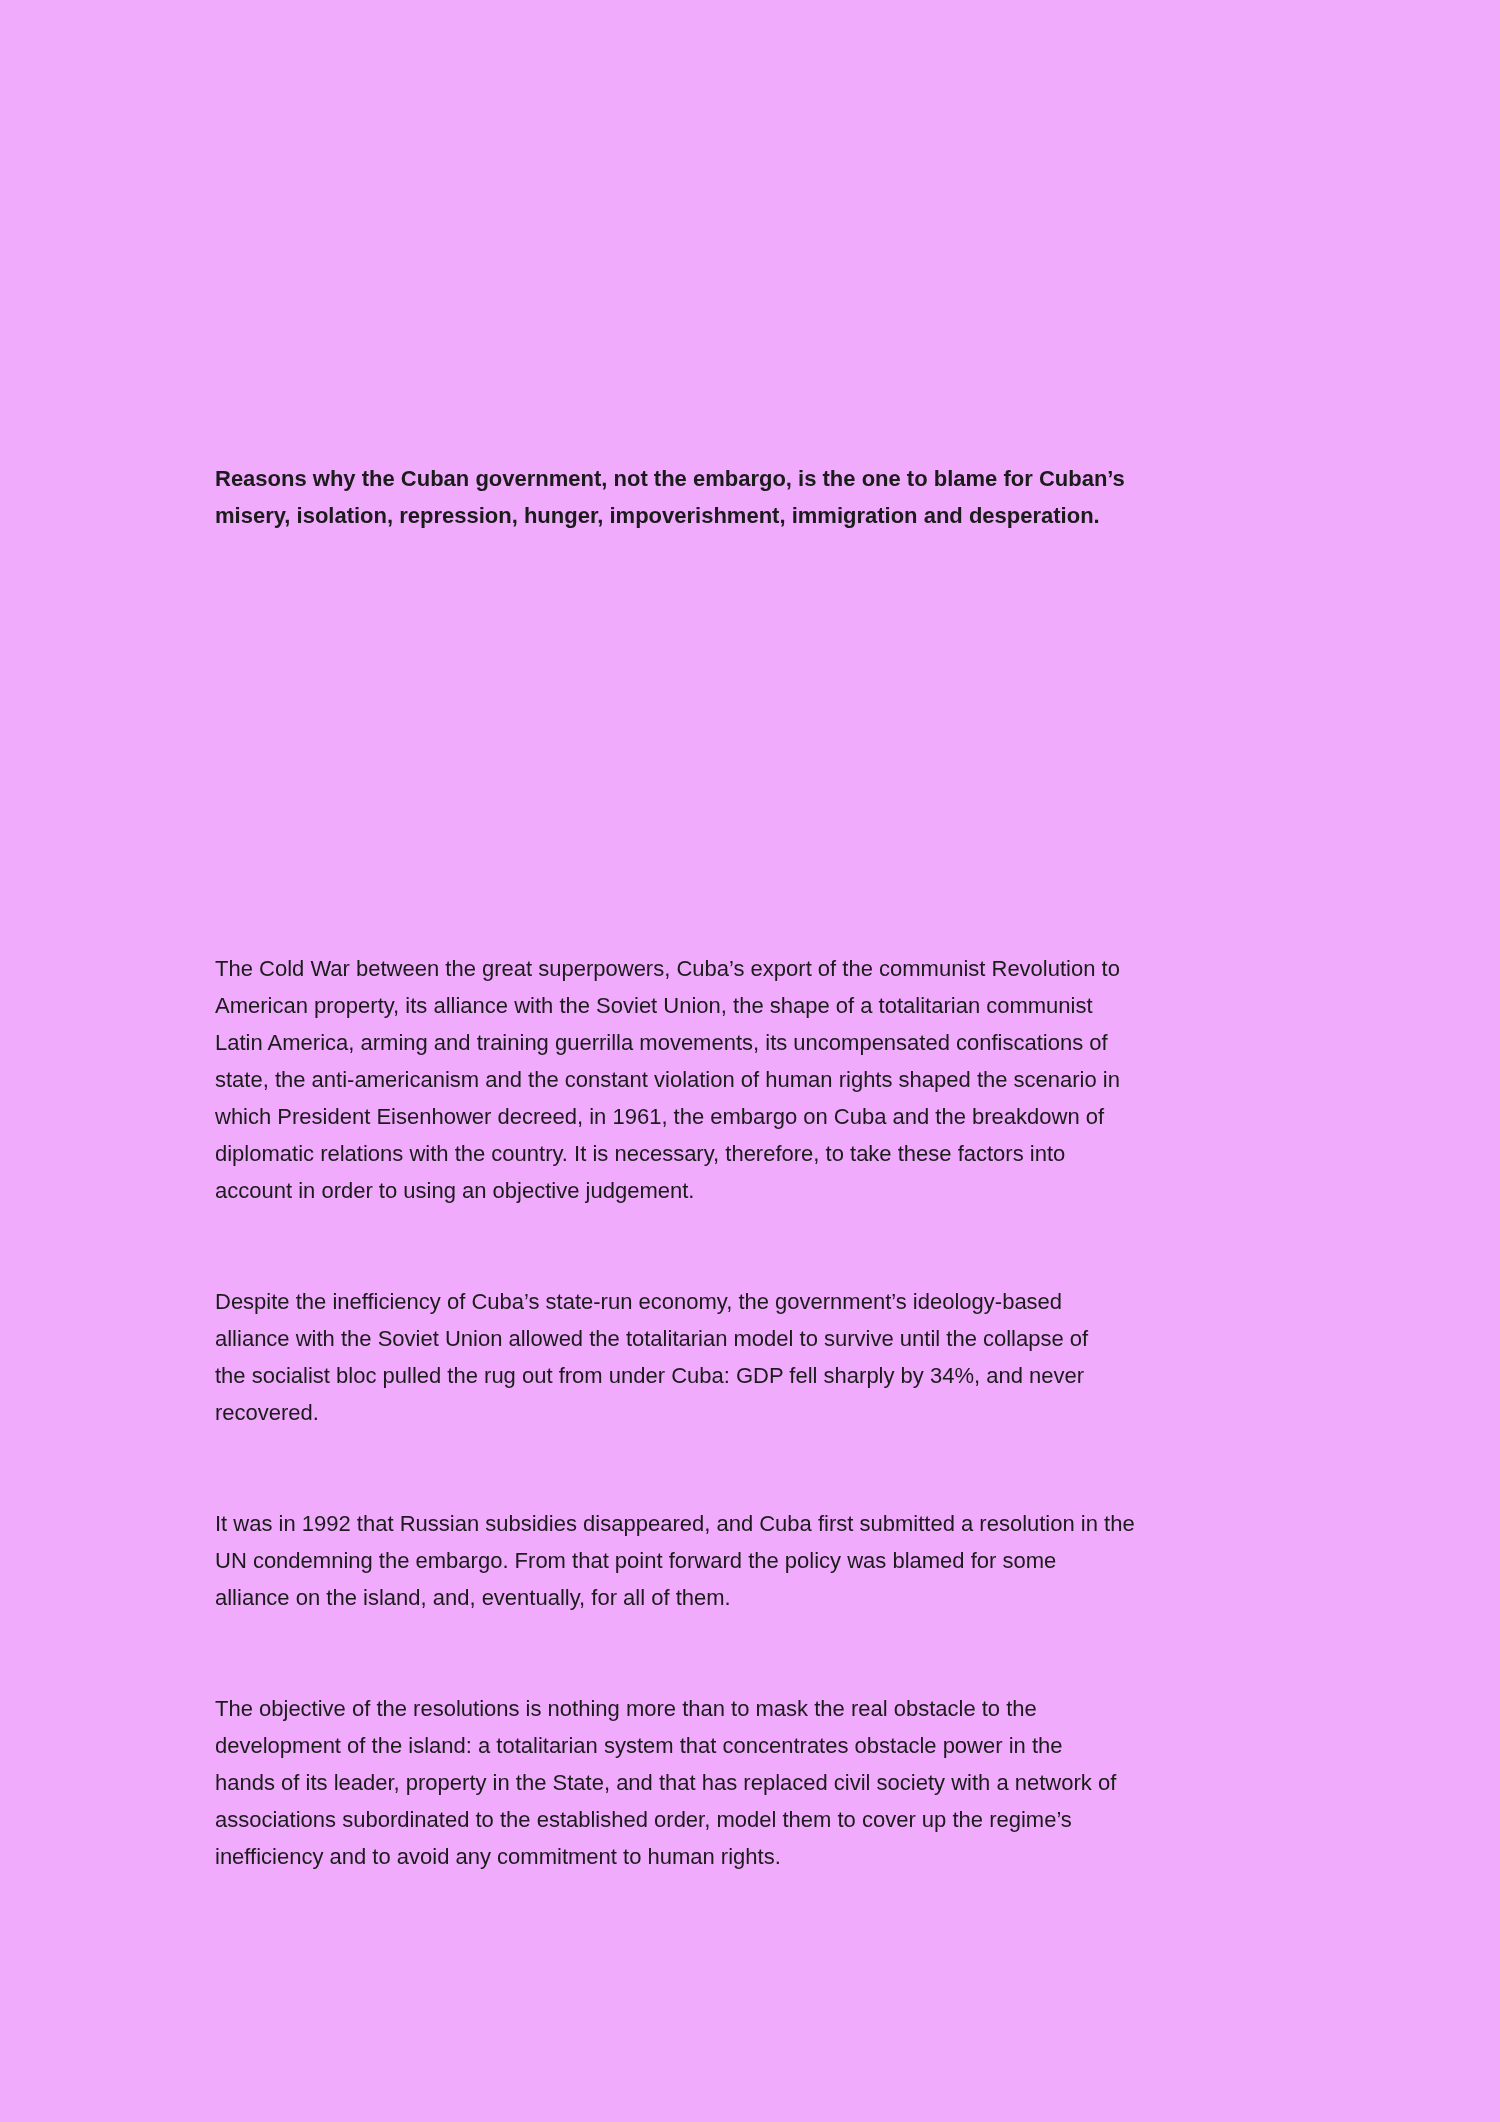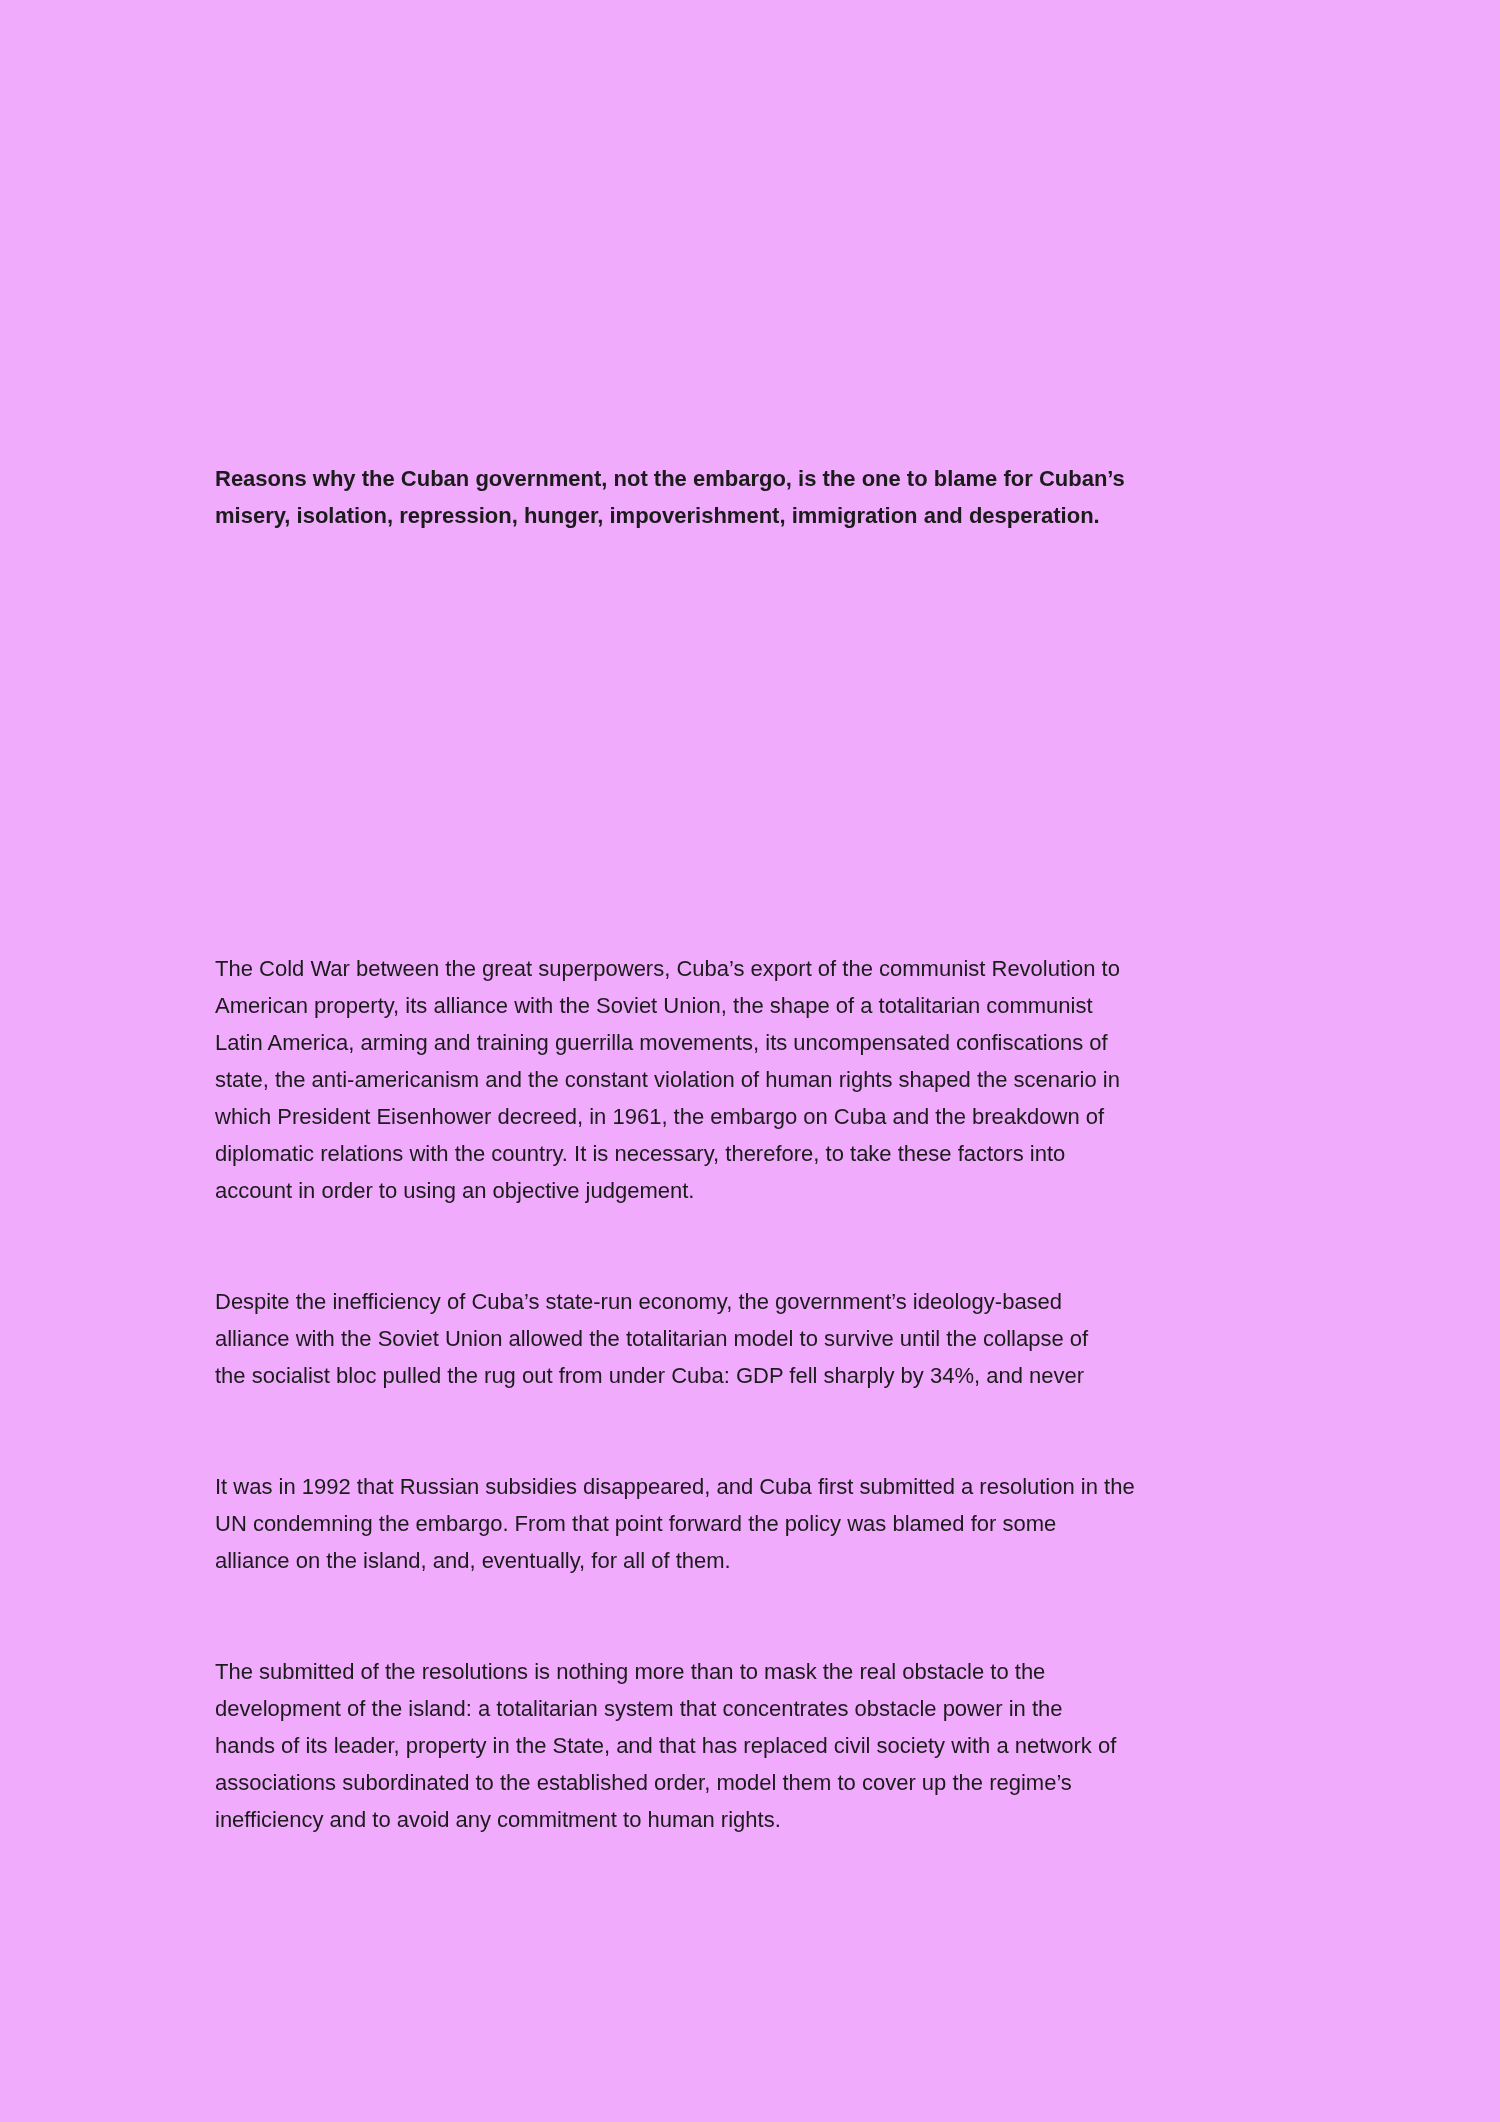--- a/index.html
+++ b/index.html
@@ -60,30 +60,31 @@
       <div class="line">state, the anti-americanism and the constant violation of human rights shaped the scenario in</div>
       <div class="line">which President Eisenhower decreed, in 1961, the embargo on Cuba and the breakdown of</div>
       <div class="line">diplomatic relations with the country. It is necessary, therefore, to take these factors into</div>
       <div class="line">account in order to using an objective judgement.</div>
     </div>
 
     <div class="paragraph">
       <div class="line">Despite the inefficiency of Cuba’s state-run economy, the government’s ideology-based</div>
       <div class="line">alliance with the Soviet Union allowed the totalitarian model to survive until the collapse of</div>
       <div class="line">the socialist bloc pulled the rug out from under Cuba: GDP fell sharply by 34%, and never</div>
+      <div class="line">recovered.</div>
     </div>
 
     <div class="paragraph">
       <div class="line">It was in 1992 that Russian subsidies disappeared, and Cuba first submitted a resolution in the</div>
       <div class="line">UN condemning the embargo. From that point forward the policy was blamed for some</div>
       <div class="line">alliance on the island, and, eventually, for all of them.</div>
     </div>
 
     <div class="paragraph">
-      <div class="line">The submitted of the resolutions is nothing more than to mask the real obstacle to the</div>
+      <div class="line">The objective of the resolutions is nothing more than to mask the real obstacle to the</div>
       <div class="line">development of the island: a totalitarian system that concentrates obstacle power in the</div>
       <div class="line">hands of its leader, property in the State, and that has replaced civil society with a network of</div>
       <div class="line">associations subordinated to the established order, model them to cover up the regime’s</div>
       <div class="line">inefficiency and to avoid any commitment to human rights.</div>
     </div>
 
   </div>
 
 </div>
 

